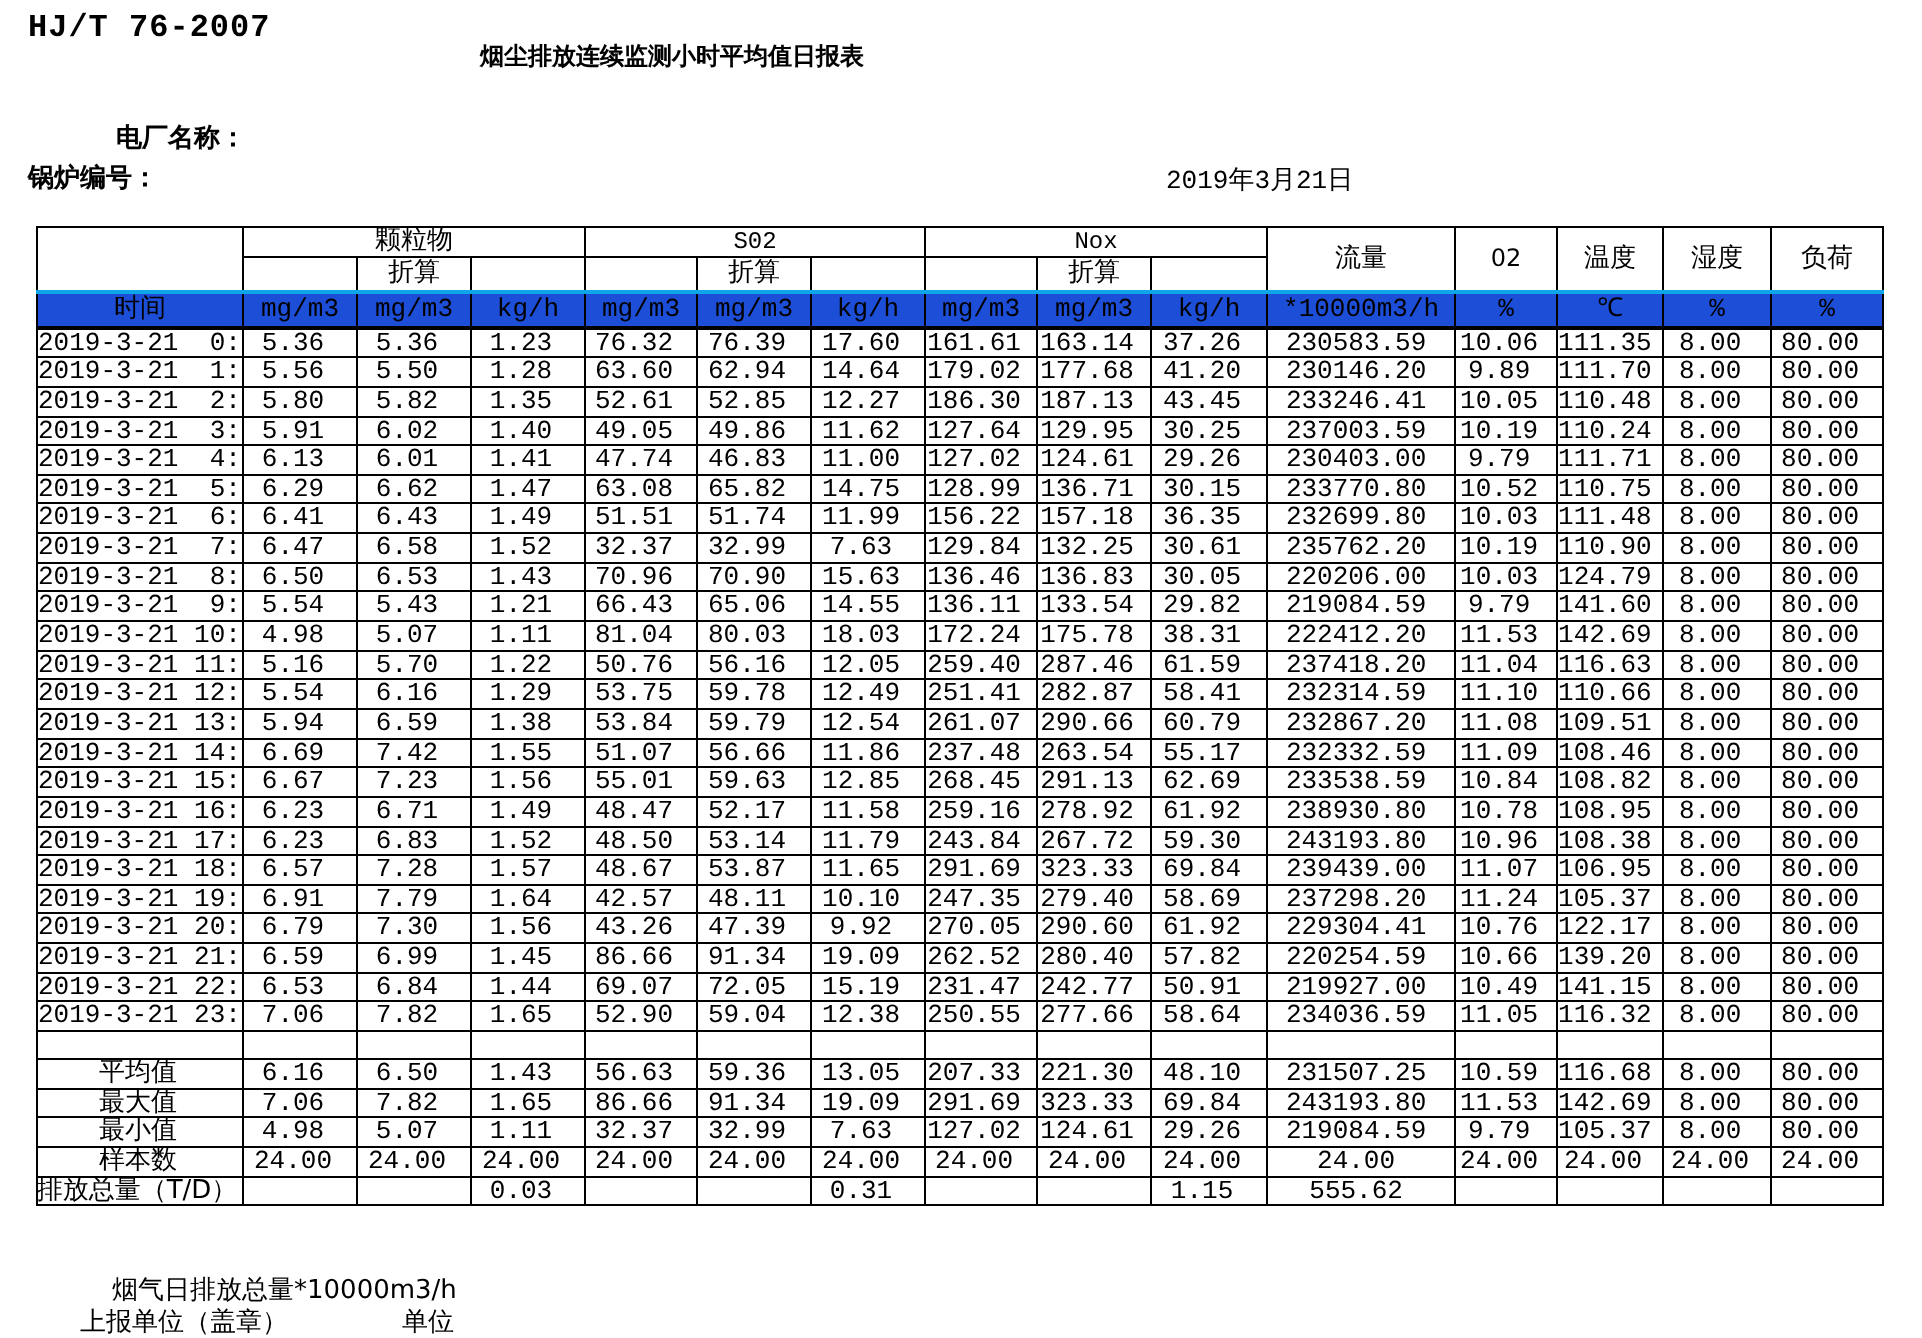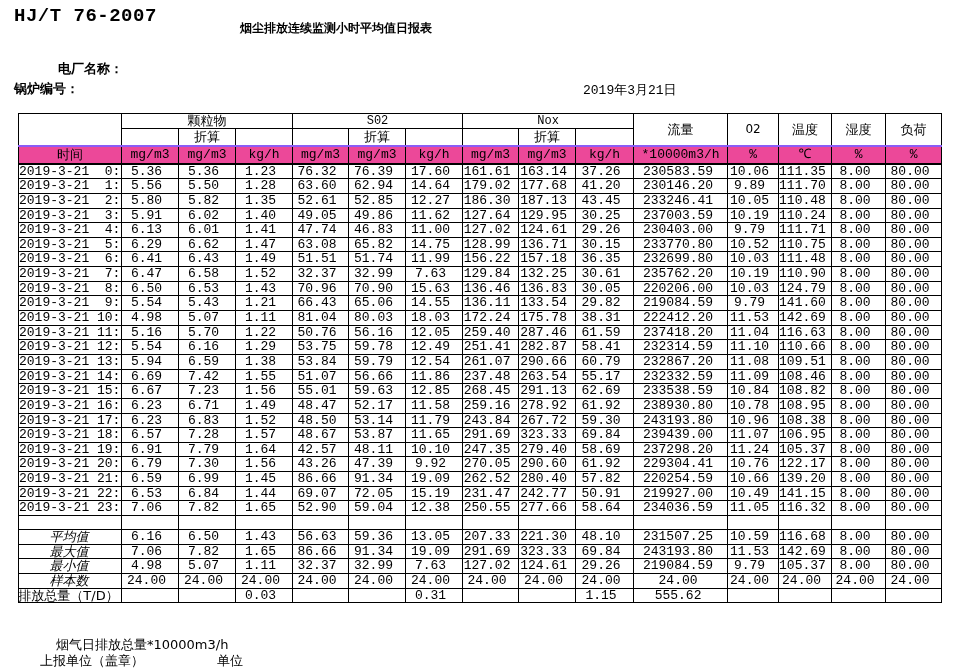--- a/index.html
+++ b/index.html
@@ -1,43 +1,43 @@
 <!DOCTYPE html>
 <html><head>
 <meta charset="utf-8">
 <style>
   html,body{margin:0;padding:0;background:#fff;width:961px;height:669px;overflow:hidden;
     font-family:"DejaVu Sans","Liberation Sans",sans-serif;color:#000;}
   .abs{position:absolute;}
   #std{left:14px;top:5px;font-family:"Liberation Mono","DejaVu Sans Mono",monospace;
-    font-weight:bold;font-size:19px;letter-spacing:0.5px;}
+    font-weight:bold;font-size:16px;letter-spacing:0.5px;}
   #title{left:0;top:20px;width:672px;text-align:center;font-weight:bold;font-size:12px;}
   #plant{left:14px;top:60px;font-weight:bold;font-size:13px;margin-left:44px;}
   #boiler{left:14px;top:80px;font-weight:bold;font-size:13px;}
   #date{left:583px;top:81px;font-size:13px;font-family:"Liberation Mono","DejaVu Sans",monospace;}
   #tbl{position:absolute;left:18px;top:113px;border-collapse:collapse;table-layout:fixed;width:923px;border-radius:30px;}
   #tbl td{border:1px solid #000;padding:0;text-align:center;vertical-align:middle;overflow:hidden;
     font-size:13px;height:13px;line-height:1.05;}
   #tbl thead tr.r1 td{height:13px;}
   #tbl thead tr.r2 td{height:16px;}
-  #tbl thead tr.r3 td{height:16px;background:#ec4899;border-top:2px solid #8b5cf6;border-bottom:2px solid #000;}
+  #tbl thead tr.r3 td{height:16px;background:#1d4ed8;border-top:2px solid #0ea5e9;border-bottom:2px solid #000;}
   .mono,.n,.t,.u{font-family:"Liberation Mono","DejaVu Sans Mono",monospace;}
   .n{font-size:11px;text-align:right;padding-right:7px !important;}
   .flowc{padding-right:5px !important;}
   .t{font-size:11px;text-align:right;padding-right:4px !important;white-space:pre;}
   .u{font-size:11px;margin-top:20px;}
   .spacer td{height:16px;}
   .sum td{border-top:2px solid #000;}
   .sum:last-child td{border-bottom:2px solid #000;}
-  .lbl{text-align:right;padding-right:2px !important;font-style:italic;}
+  .lbl{text-align:right;padding-right:2px !important;}
   .lbl-left{text-align:left;}
   .lbl-left span{display:inline-block;white-space:nowrap;margin-left:-16px;}
   #foot-note{left:8px;top:636px;font-size:13px;margin-left:48px;}
   #foot-stamp{left:8px;top:652px;font-size:13px;margin-left:32px;}
-  #foot-unit{left:217px;top:652px;font-size:13px;}
+  #foot-unit{left:201px;top:652px;font-size:13px;}
 </style>
 </head>
 <body>
 
 <div class="abs" id="std">HJ/T  76-2007</div>
 <div class="abs" id="title">烟尘排放连续监测小时平均值日报表</div>
 <div class="abs" id="plant">电厂名称：</div>
 <div class="abs" id="boiler">锅炉编号：</div>
 <div class="abs" id="date">2019年3月21日</div>
 

